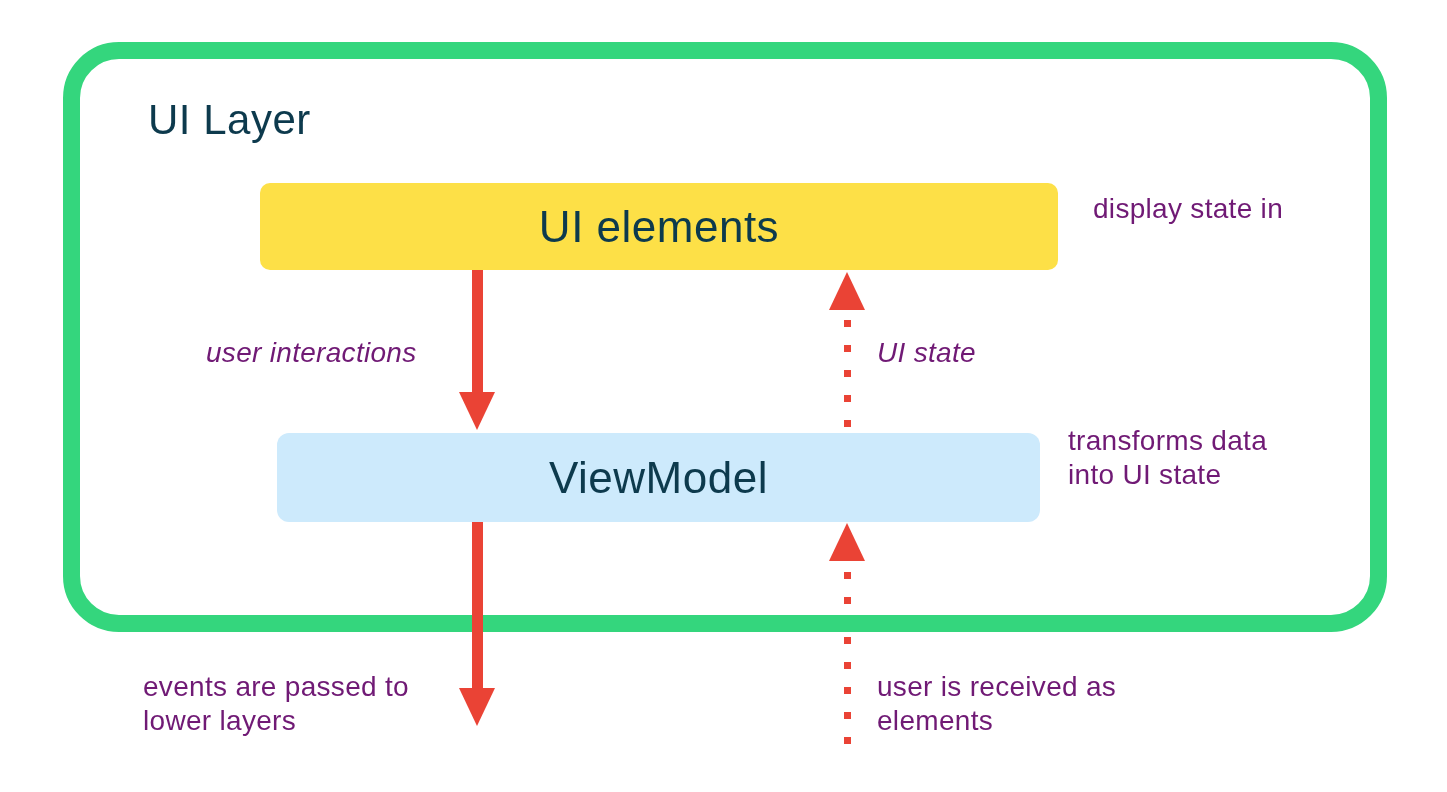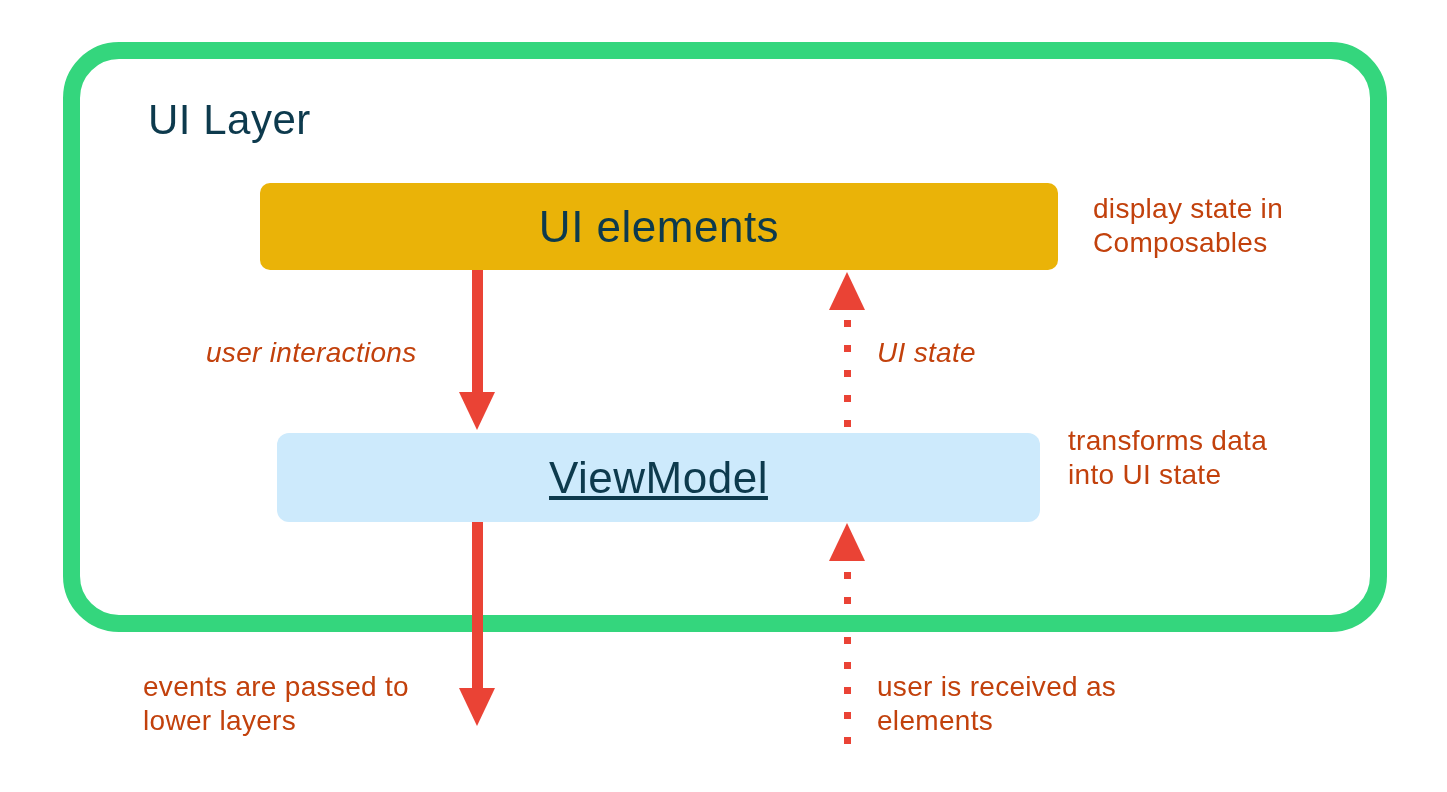--- a/index.html
+++ b/index.html
@@ -43,35 +43,34 @@
     justify-content: center;
     font-size: 44px;
     color: #0d3a4d;
     letter-spacing: 0.5px;
   }
   .box-ui-elements {
     left: 260px;
     top: 183px;
     width: 798px;
     height: 87px;
-    background: #eab308;
+    background: #fde047;
     border-radius: 10px;
   }
   .box-viewmodel {
     left: 277px;
     top: 433px;
     width: 763px;
     height: 89px;
     background: #cdeafc;
     border-radius: 12px;
-    text-decoration: underline;
   }
   .red-label {
     position: absolute;
-    color: #c2410c;
+    color: #701a75;
     font-size: 28px;
     line-height: 34px;
     letter-spacing: 0.3px;
     white-space: nowrap;
   }
   
   .arrow-shaft {
     position: absolute;
     width: 11px;
     background: #ea4335;
@@ -123,21 +122,20 @@
   <div class="arrow-shaft" style="left:472px; top:270px; height:126px;"></div>
   <div class="arrow-head-down" style="left:459px; top:392px;"></div>
   <div class="red-label" style="left:206px; top:336px;font-style:italic;">user interactions</div>
 
   <div class="arrow-head-up" style="left:829px; top:272px;"></div>
   <div class="arrow-shaft-dotted" style="left:844px; top:320px; height:113px;"></div>
   <div class="red-label" style="left:877px; top:336px;font-style:italic;">UI state</div>
 
   <div class="red-label" style="left:1093px; top:192px;">
     <div>display state in</div>
-    <div>Composables</div>
   </div>
 
   <div class="red-label" style="left:1068px; top:424px;">
     <div>transforms data</div>
     <div>into UI state</div>
   </div>
 
   <div class="arrow-shaft" style="left:472px; top:522px; height:168px;"></div>
   <div class="arrow-head-down" style="left:459px; top:688px;"></div>
   <div class="red-label" style="left:143px; top:670px;">

